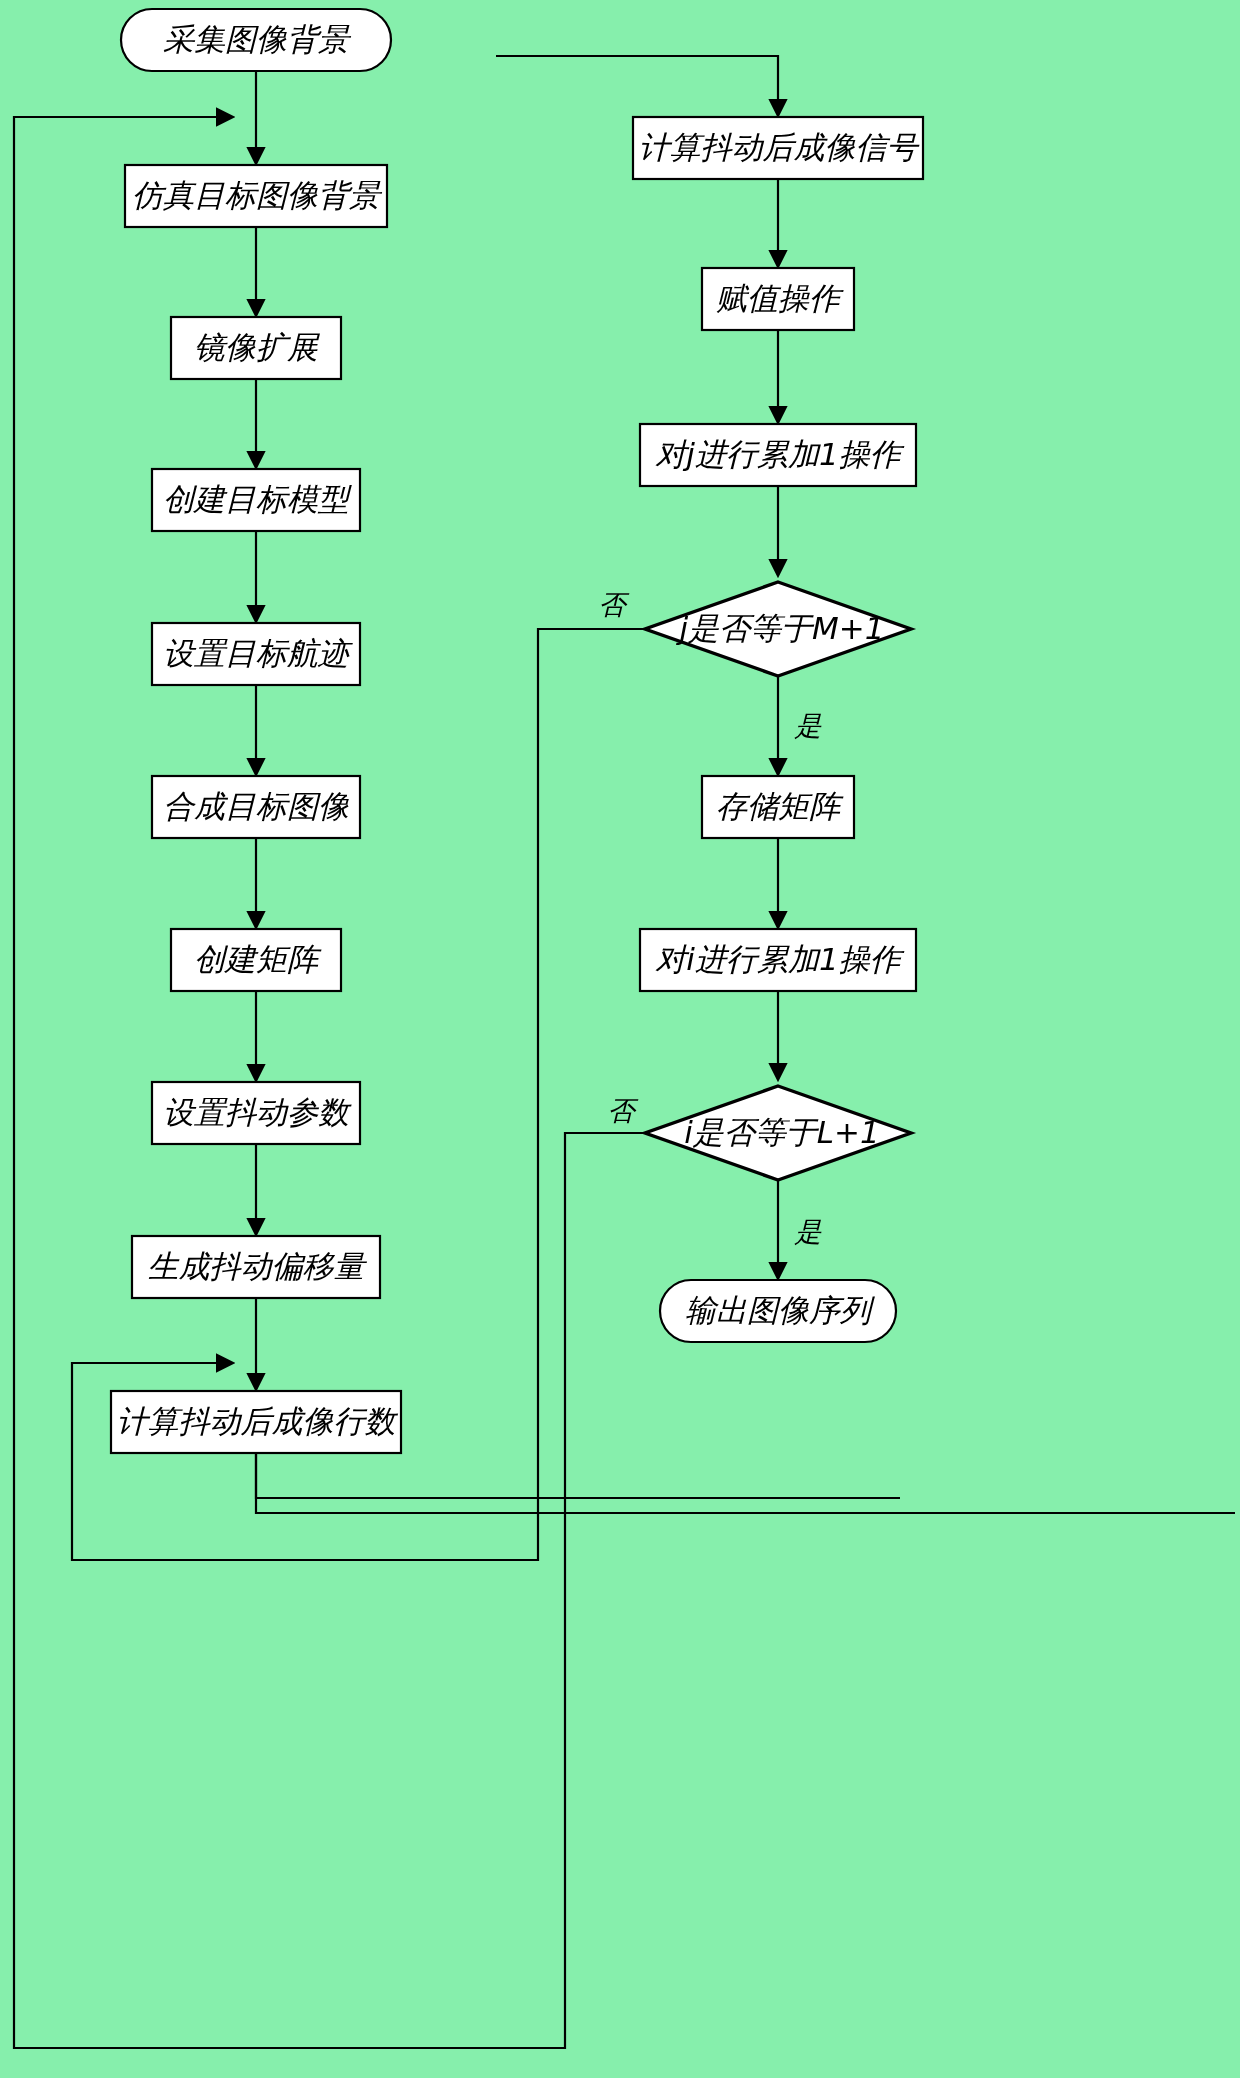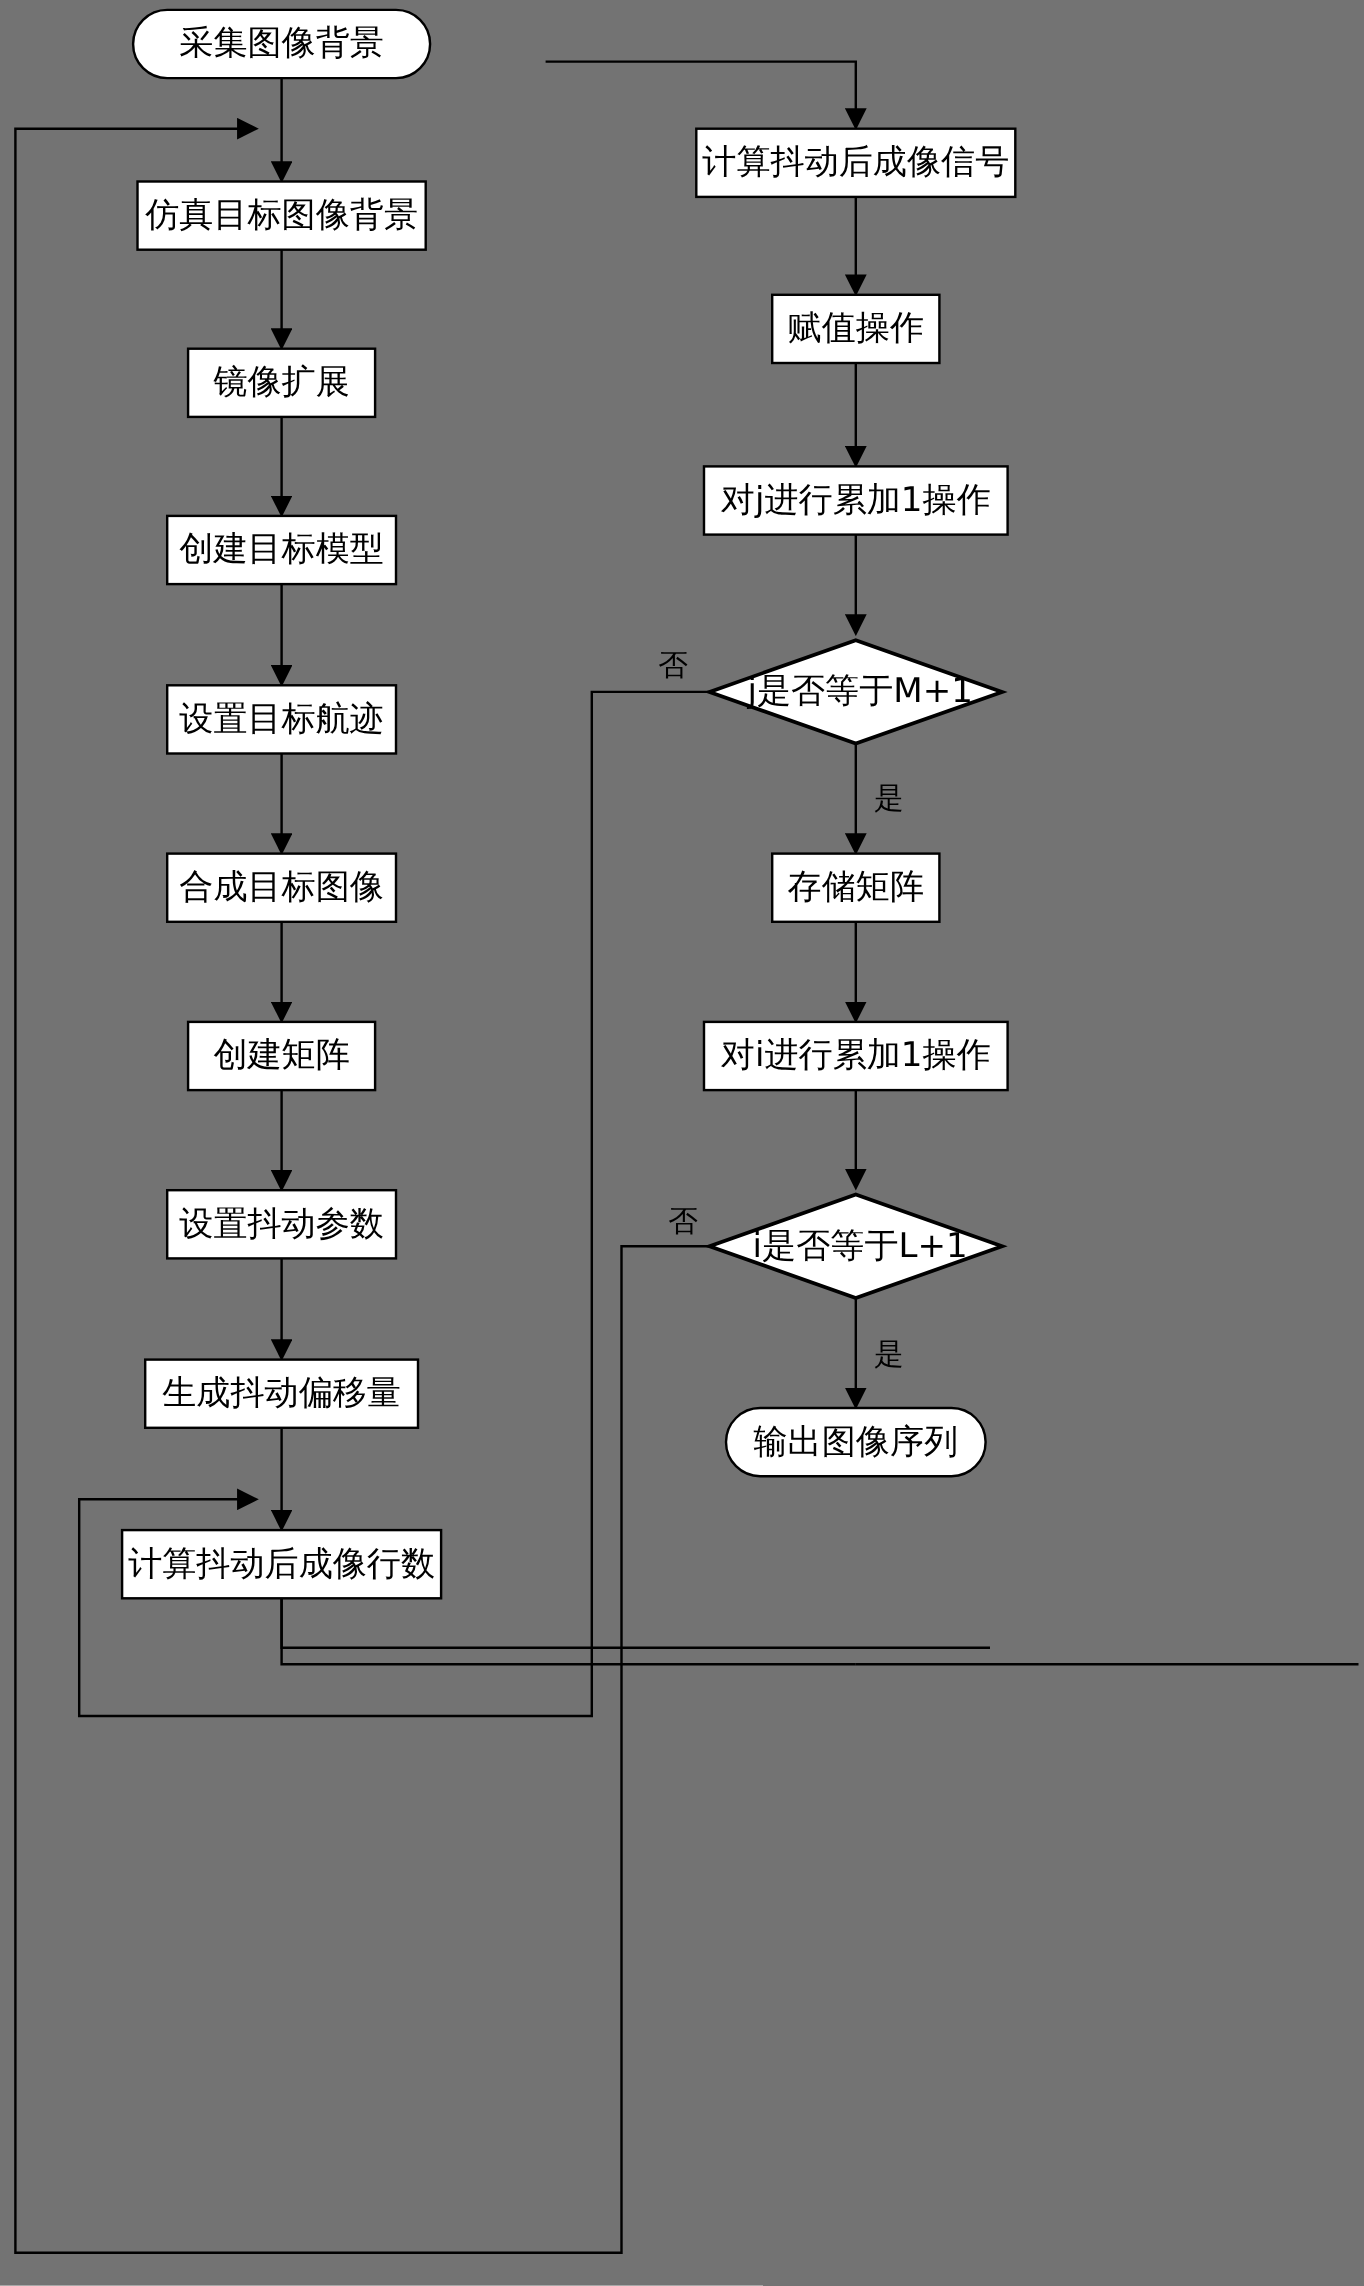--- a/index.html
+++ b/index.html
@@ -1,17 +1,17 @@
 <!DOCTYPE html>
 <html><head>
 <meta charset="utf-8">
 <style>
   html,body{margin:0;padding:0;background:#ffffff;}
   body{width:1240px;height:2078px;font-family:"DejaVu Sans","Liberation Sans",sans-serif;}
-  #stage{position:relative;width:1240px;height:2078px;background:#737373;overflow:hidden;}
+  #stage{position:relative;width:1240px;height:2078px;background:#86efac;overflow:hidden;font-style:italic;}
   svg{position:absolute;left:0;top:0;}
   .nodeTxt{font-family:"DejaVu Sans","Liberation Sans",sans-serif;font-size:31px;fill:#000;
            text-anchor:middle;dominant-baseline:middle;}
   .edgeTxt{font-family:"DejaVu Sans","Liberation Sans",sans-serif;font-size:27px;fill:#000;
            text-anchor:middle;dominant-baseline:middle;}
   .shape{fill:#ffffff;stroke:#000000;stroke-width:2.2;}
   .shape-d{fill:#ffffff;stroke:#000000;stroke-width:3.4;}
   .wire{stroke:#000000;stroke-width:2.2;fill:none;}
 </style>
 </head>

